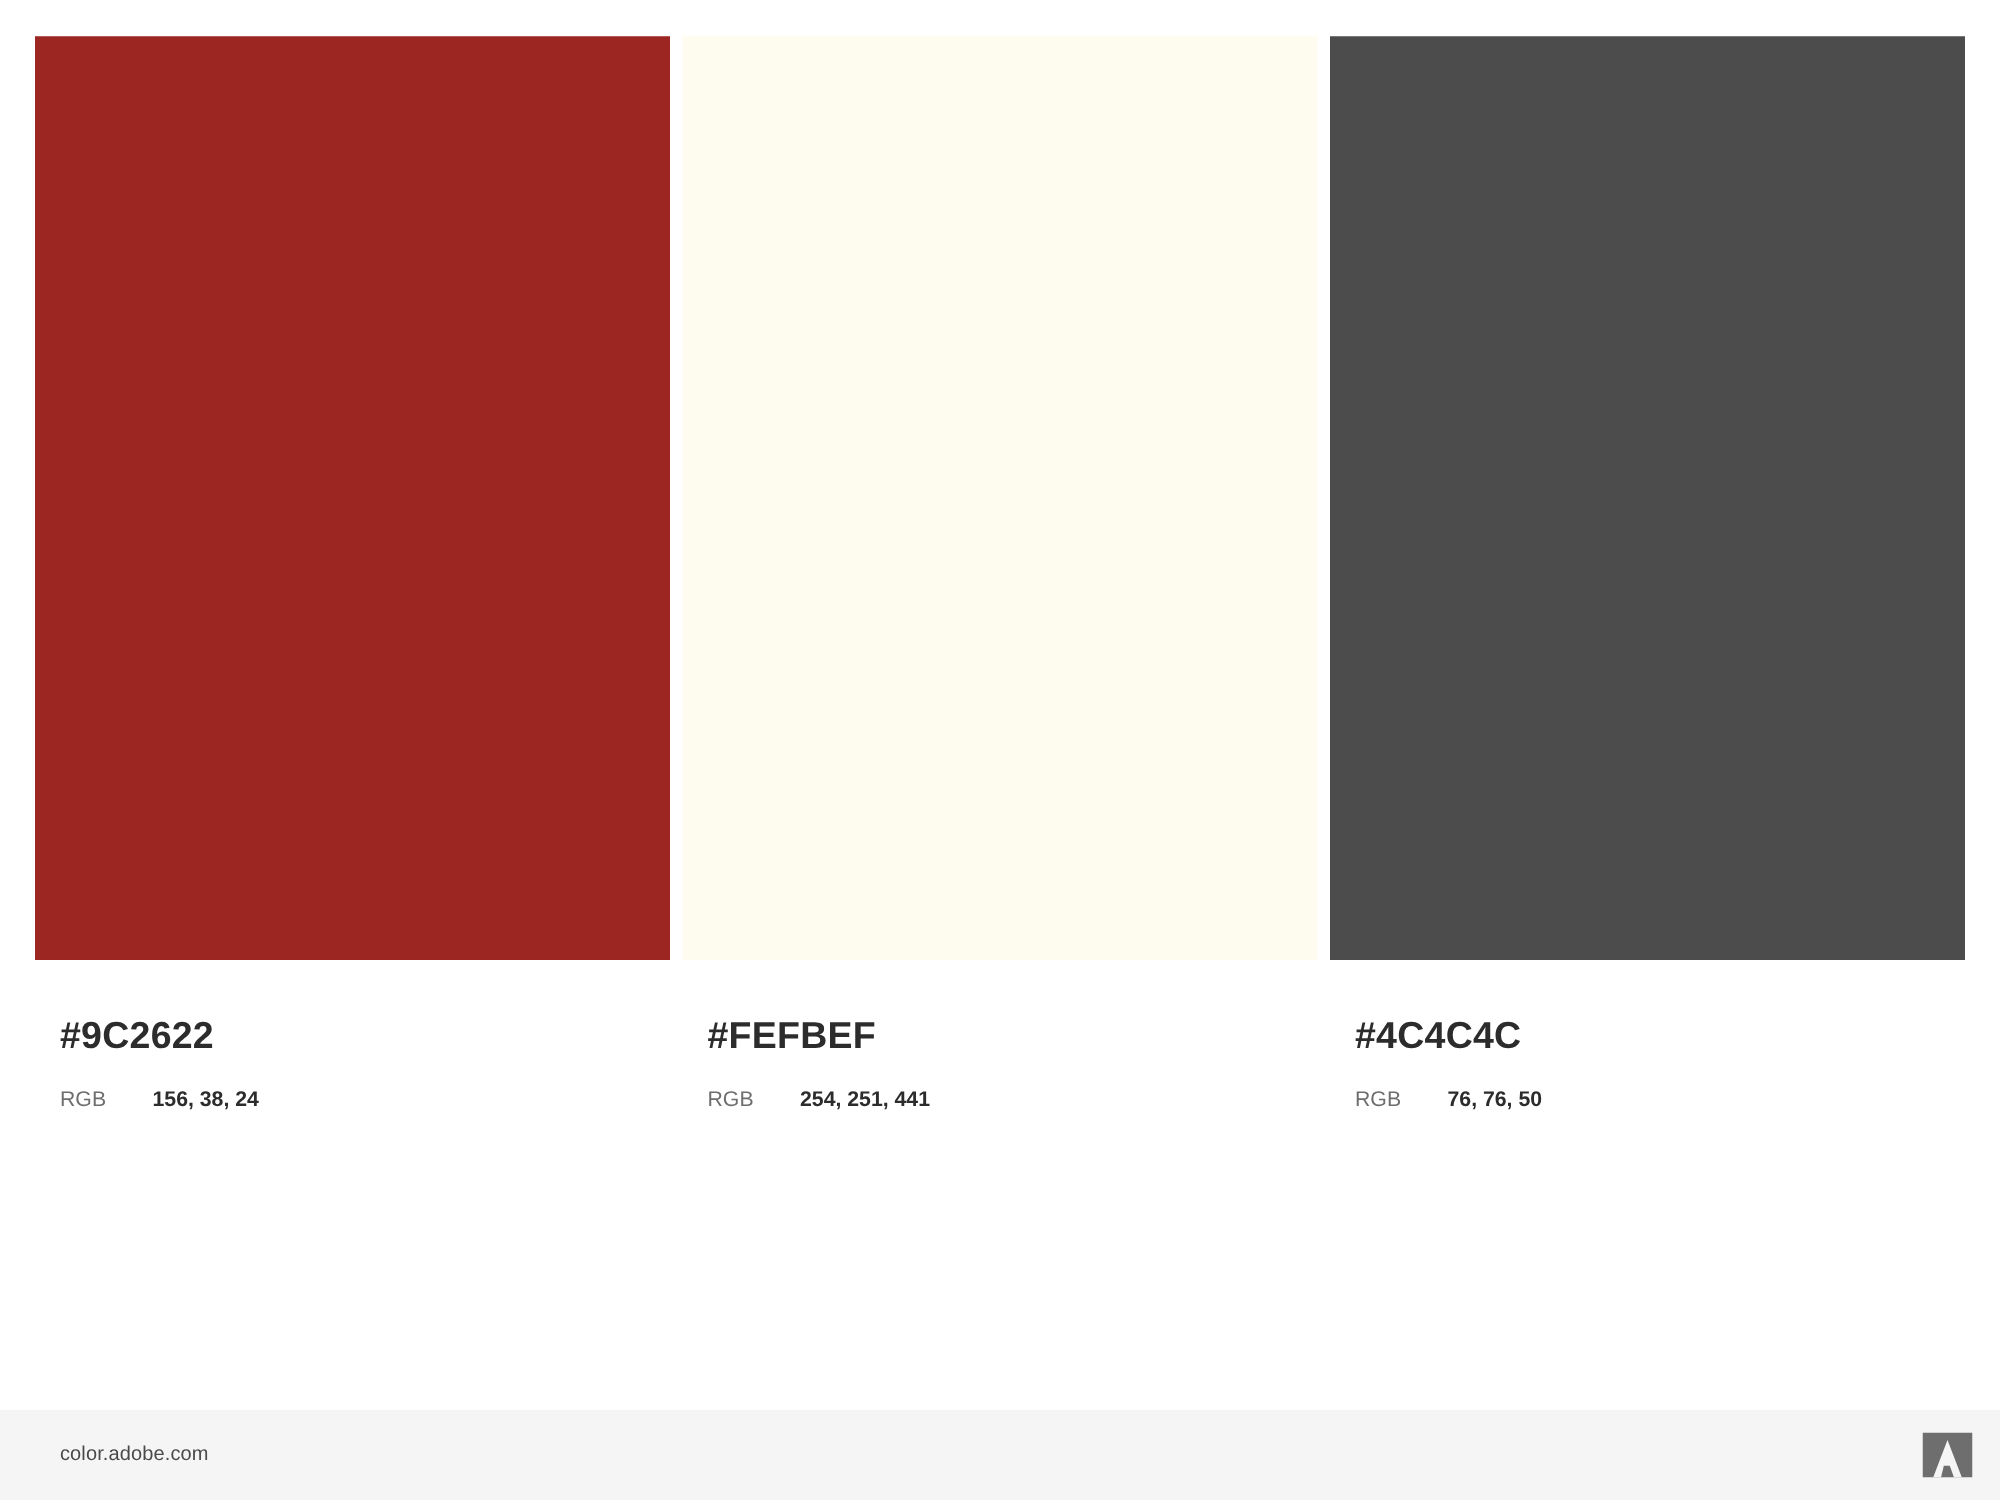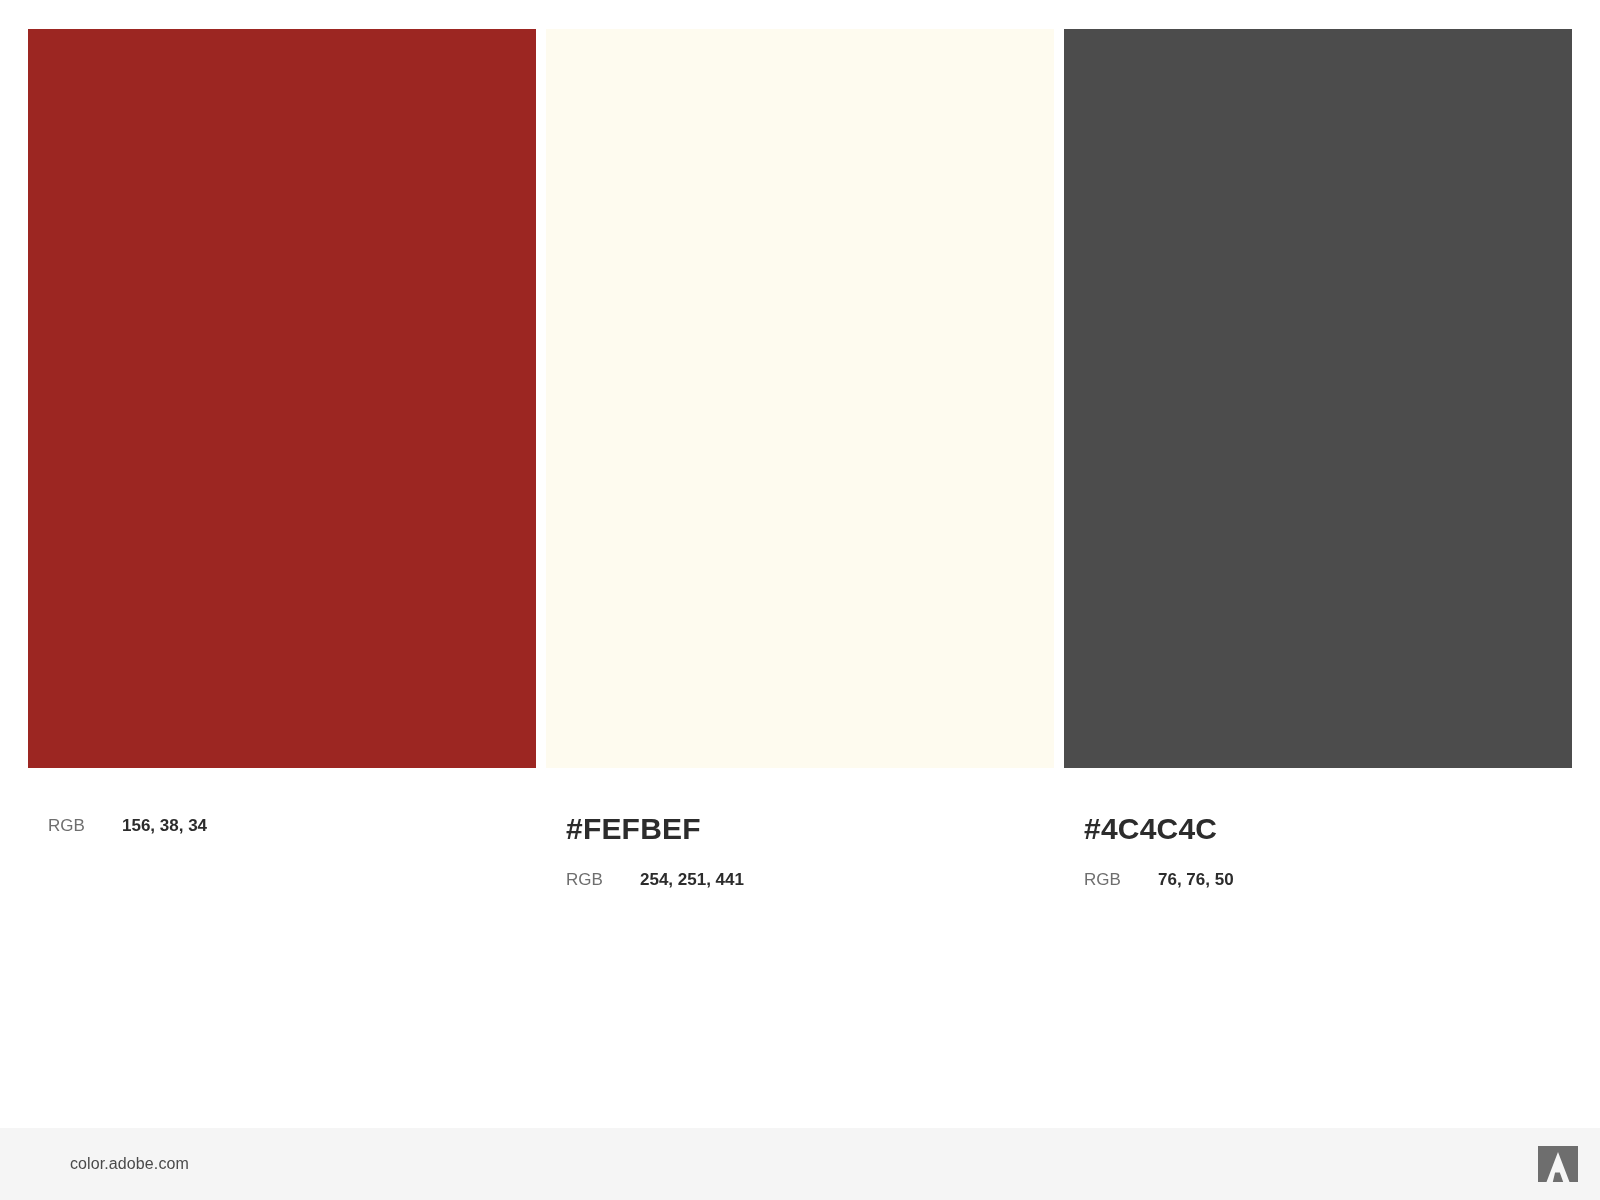--- a/index.html
+++ b/index.html
@@ -79,21 +79,21 @@
     left: 0;
     bottom: 0;
     width: 1600px;
     height: 72px;
     background: #F5F5F5;
     display: flex;
     align-items: center;
     justify-content: space-between;
   }
   #footer-url {
-    margin-left: 70px;
+    margin-left: 48px;
     font-size: 16px;
     color: #4A4A4A;
     letter-spacing: 0.1px;
   }
   #footer-logo {
     margin-right: 22px;
     width: 40px;
     height: 36px;
     display: block;
   }
@@ -103,23 +103,24 @@
 
 <div id="palette">
   <div class="swatch" style="background: rgb(156, 38, 34);"></div>
   <div class="swatch" style="background: rgb(254, 251, 239);"></div>
   <div class="swatch" style="background: rgb(76, 76, 76);"></div>
 </div>
 
 <div id="info-row">
 
   <div class="info-col">
+    <div class="hex-label">#9C2622</div>
     <div class="rgb-row">
       <span class="rgb-key">RGB</span>
-      <span class="rgb-value">156, 38, 34</span>
+      <span class="rgb-value">156, 38, 24</span>
     </div>
   </div>
 
   <div class="info-col">
     <div class="hex-label">#FEFBEF</div>
     <div class="rgb-row">
       <span class="rgb-key">RGB</span>
       <span class="rgb-value">254, 251, 441</span>
     </div>
   </div>

